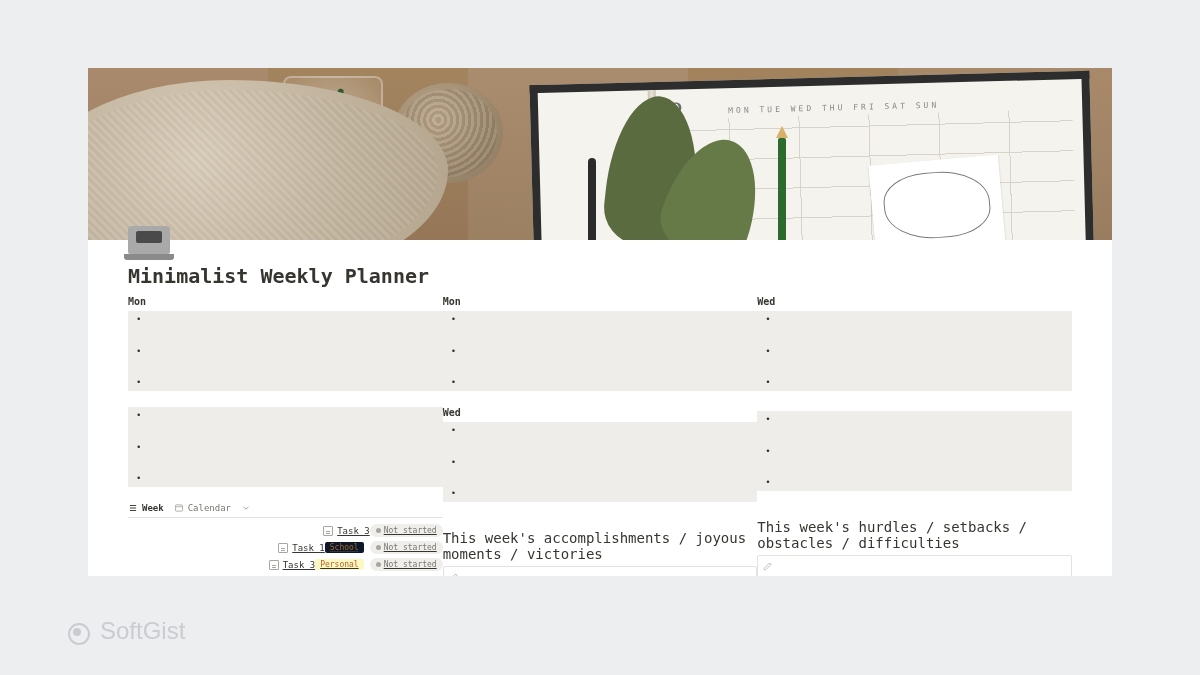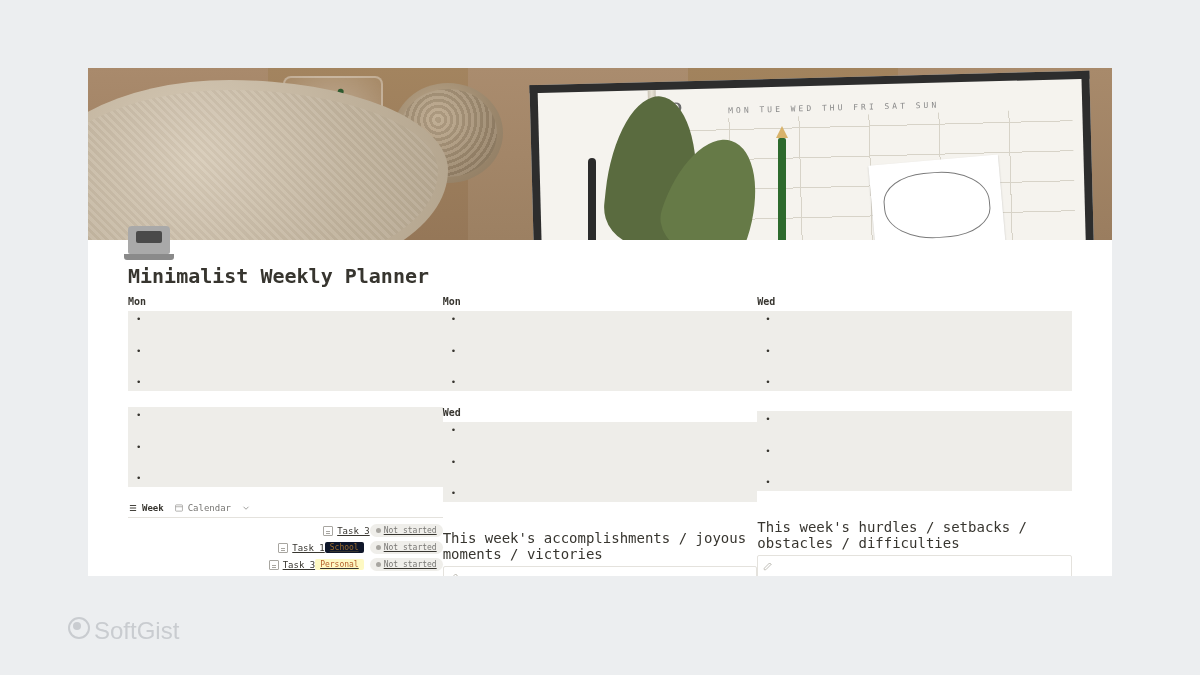--- a/index.html
+++ b/index.html
@@ -121,21 +121,21 @@
   .tag.school { background:#0f172a; color:#9a6b2d;}
   .tag.personal { background:#fef9c3; color:#b35f2a;}
   .status { font-size:8px; padding:2px 6px; border-radius:8px; background:#efeeea; color:#787774; display:flex; align-items:center; gap:3px;}
   .status::before{content:"";width:5px;height:5px;border-radius:50%;background:#a8a6a1;display:inline-block;}
   
   .section-label { font-size:14px; color:#37352f; margin:12px 0 4px 0;}
   .note-box { height:26px; border:1px solid #e4e2dd; border-radius:2px; padding:4px; display:flex; align-items:flex-start;}
   .note-box svg { width:12px; height:12px; stroke:#c0beb7;}
   
   .brand {
-    position:absolute; left:68px; bottom:30px; display:flex; align-items:flex-start; gap:4px;
+    position:absolute; left:68px; bottom:30px; display:flex; align-items:flex-end; gap:10px;
     color:#c9ccd0; font-family: -apple-system, 'Segoe UI', sans-serif; font-size:24px; font-weight:500;
   }
   .brand-icon{ width:22px; height:22px; border:2.5px solid #c9ccd0; border-radius:50%; position:relative;}
   .brand-icon::after{content:"";position:absolute;left:3px;top:3px;width:8px;height:8px;background:#c9ccd0;border-radius:50%;}
 </style>
 </head>
 <body>
 
 <div class="page">
 

